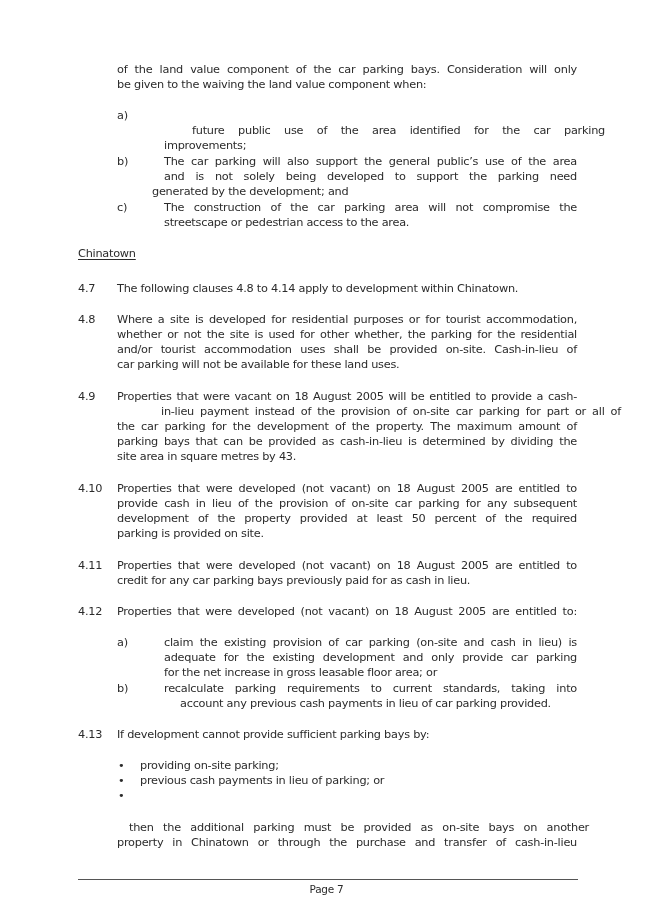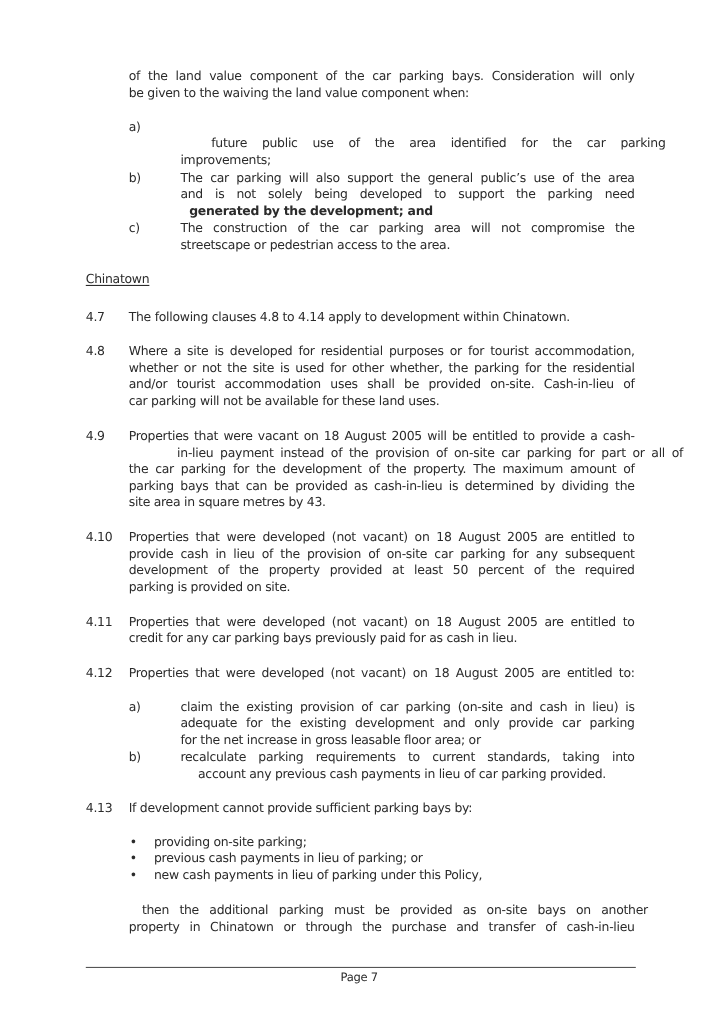--- a/index.html
+++ b/index.html
@@ -27,21 +27,21 @@
   <div class="line just" style="left:117px;top:62px;width:460px;">of the land value component of the car parking bays. Consideration will only</div>
   <div class="line" style="left:117px;top:77px;">be given to the waiving the land value component when:</div>
 
   <div class="num" style="left:117px;top:108px;">a)</div>
   <div class="line just" style="left:164px;top:123px;width:413px;margin-left:28px;">future public use of the area identified for the car parking</div>
   <div class="line" style="left:164px;top:138px;">improvements;</div>
 
   <div class="num" style="left:117px;top:154px;">b)</div>
   <div class="line just" style="left:164px;top:169px;width:413px;">and is not solely being developed to support the parking need</div>
   <div class="line just" style="left:164px;top:154px;width:413px;">The car parking will also support the general public’s use of the area</div>
-  <div class="line" style="left:172px;top:184px;font-weight:bold;">generated by the development; and</div>
+  <div class="line" style="left:152px;top:184px;">generated by the development; and</div>
 
   <div class="num" style="left:117px;top:200px;">c)</div>
   <div class="line just" style="left:164px;top:200px;width:413px;">The construction of the car parking area will not compromise the</div>
   <div class="line" style="left:164px;top:215px;">streetscape or pedestrian access to the area.</div>
 
   <div class="line heading" style="left:78px;top:246px;">Chinatown</div>
 
   <div class="num" style="left:78px;top:281px;">4.7</div>
   <div class="line" style="left:117px;top:281px;">The following clauses 4.8 to 4.14 apply to development within Chinatown.</div>
 
@@ -81,20 +81,19 @@
   <div class="line" style="left:164px;top:696px;margin-left:16px;">account any previous cash payments in lieu of car parking provided.</div>
 
   <div class="num" style="left:78px;top:727px;">4.13</div>
   <div class="line" style="left:117px;top:727px;">If development cannot provide sufficient parking bays by:</div>
 
   <div class="bullet" style="left:118px;top:758px;">•</div>
   <div class="line" style="left:140px;top:758px;">providing on-site parking;</div>
   <div class="bullet" style="left:118px;top:773px;">•</div>
   <div class="line" style="left:140px;top:773px;">previous cash payments in lieu of parking; or</div>
   <div class="bullet" style="left:118px;top:788px;">•</div>
-  <div class="line" style="left:140px;top:788px;">new cash payments in lieu of parking under this Policy,</div>
 
   <div class="line just" style="left:117px;top:820px;width:460px;margin-left:12px;">then the additional parking must be provided as on-site bays on another</div>
   <div class="line just" style="left:117px;top:835px;width:460px;">property in Chinatown or through the purchase and transfer of cash-in-lieu</div>
 
   <div class="footer-rule"></div>
   <div class="footer-text">Page  7</div>
 </div>
 
 </body></html>

